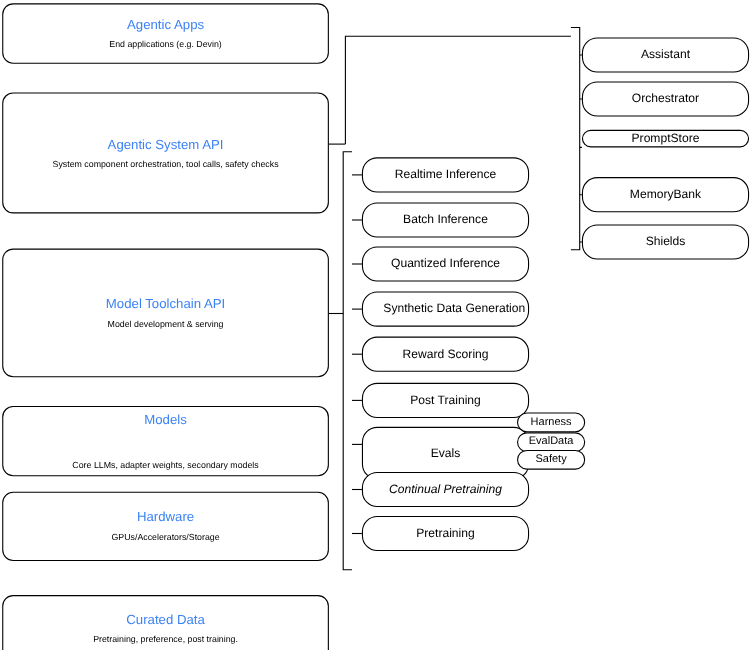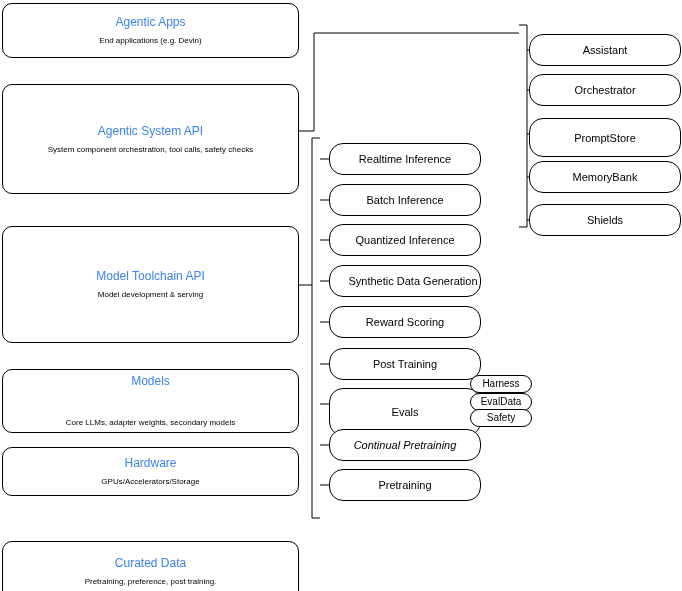--- a/index.html
+++ b/index.html
@@ -109,37 +109,37 @@
   <div class="node stack-node" style="left:2px; top:226px; width:297px; height:117px;">
     <div class="stack-title">Model Toolchain API</div>
     <div class="stack-sub">Model development &amp; serving</div>
   </div>
 
   <div class="node stack-node" style="left:2px; top:369px; width:297px; height:64px;gap:23px;">
     <div class="stack-title">Models</div>
     <div class="stack-sub">Core LLMs, adapter weights, secondary models</div>
   </div>
 
-  <div class="node stack-node" style="left:2px; top:447px; width:297px; height:49px;">
+  <div class="node stack-node" style="left:2px; top:447px; width:297px; height:63px;">
     <div class="stack-title">Hardware</div>
     <div class="stack-sub">GPUs/Accelerators/Storage</div>
   </div>
 
   <div class="node stack-node" style="left:2px; top:541px; width:297px; height:60px;">
     <div class="stack-title">Curated Data</div>
     <div class="stack-sub">Pretraining, preference, post training.</div>
   </div>
 
   <div class="node pill" style="left:529px; top:34px; width:152px; height:32px;">
     <div>Assistant</div>
   </div>
   <div class="node pill" style="left:529px; top:74px; width:152px; height:32px;">
     <div>Orchestrator</div>
   </div>
-  <div class="node pill" style="left:529px; top:118px; width:152px; height:39px;">
+  <div class="node pill" style="left:529px; top:118px; width:152px; height:16px;">
     <div>PromptStore</div>
   </div>
   <div class="node pill" style="left:529px; top:161px; width:152px; height:32px;">
     <div>MemoryBank</div>
   </div>
   <div class="node pill" style="left:529px; top:204px; width:152px; height:32px;">
     <div>Shields</div>
   </div>
 
   <div class="node pill" style="left:329px; top:184px; width:152px; height:32px;">

